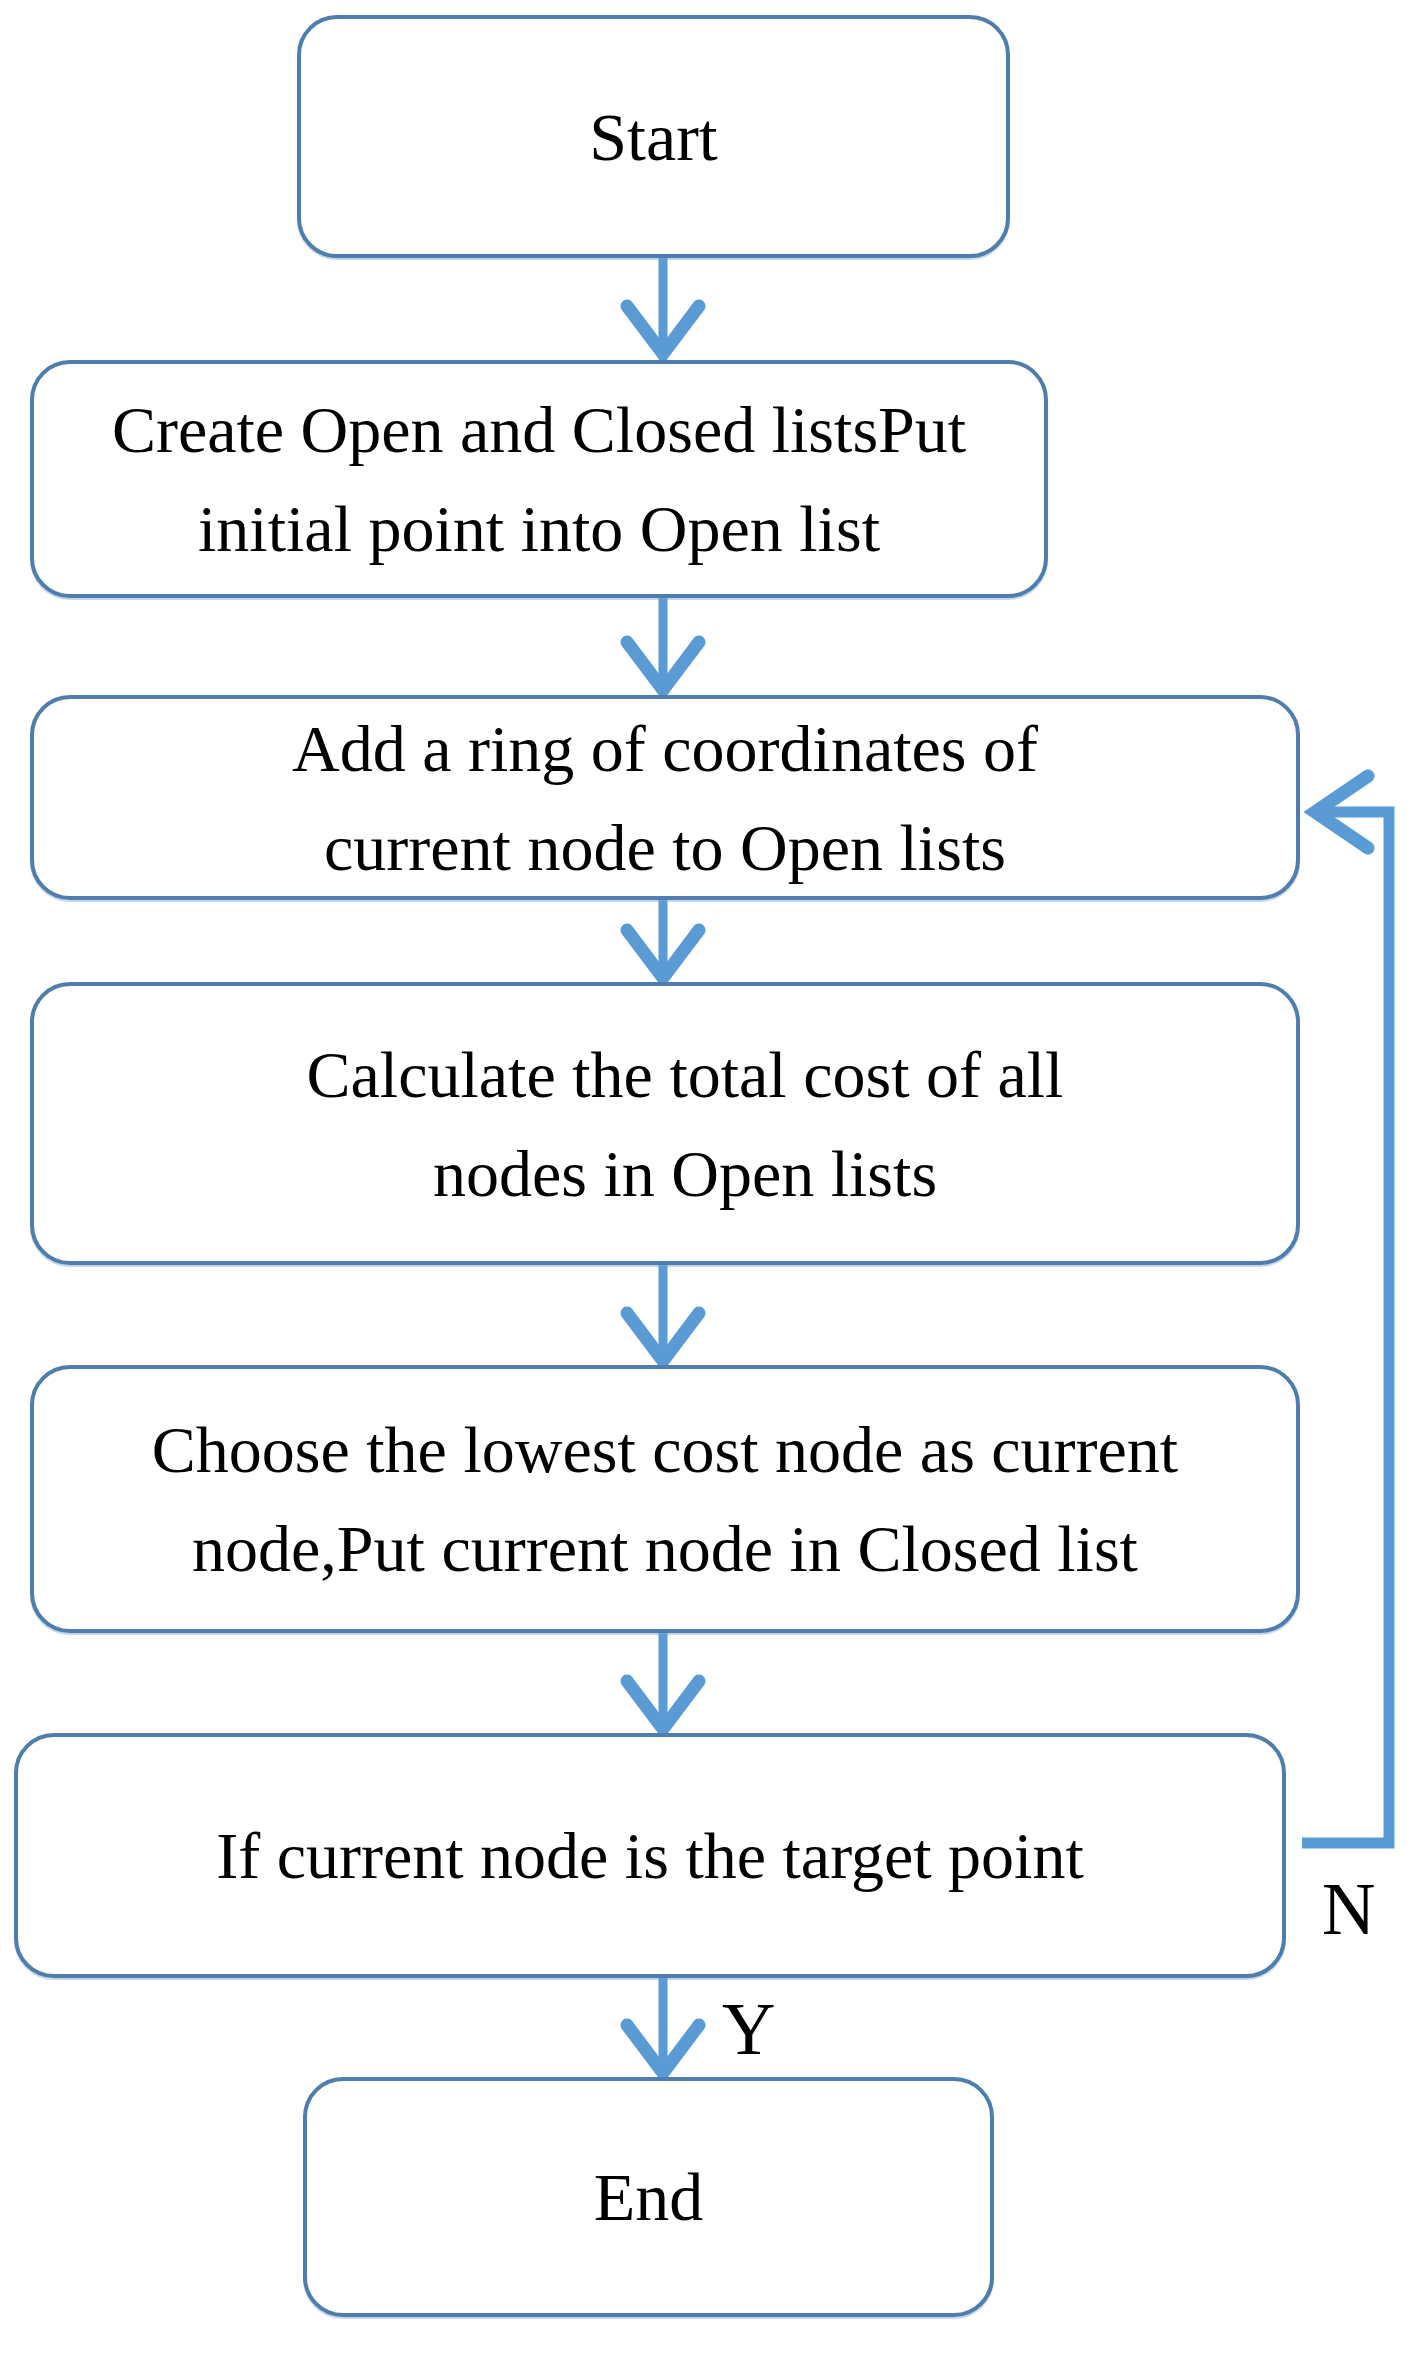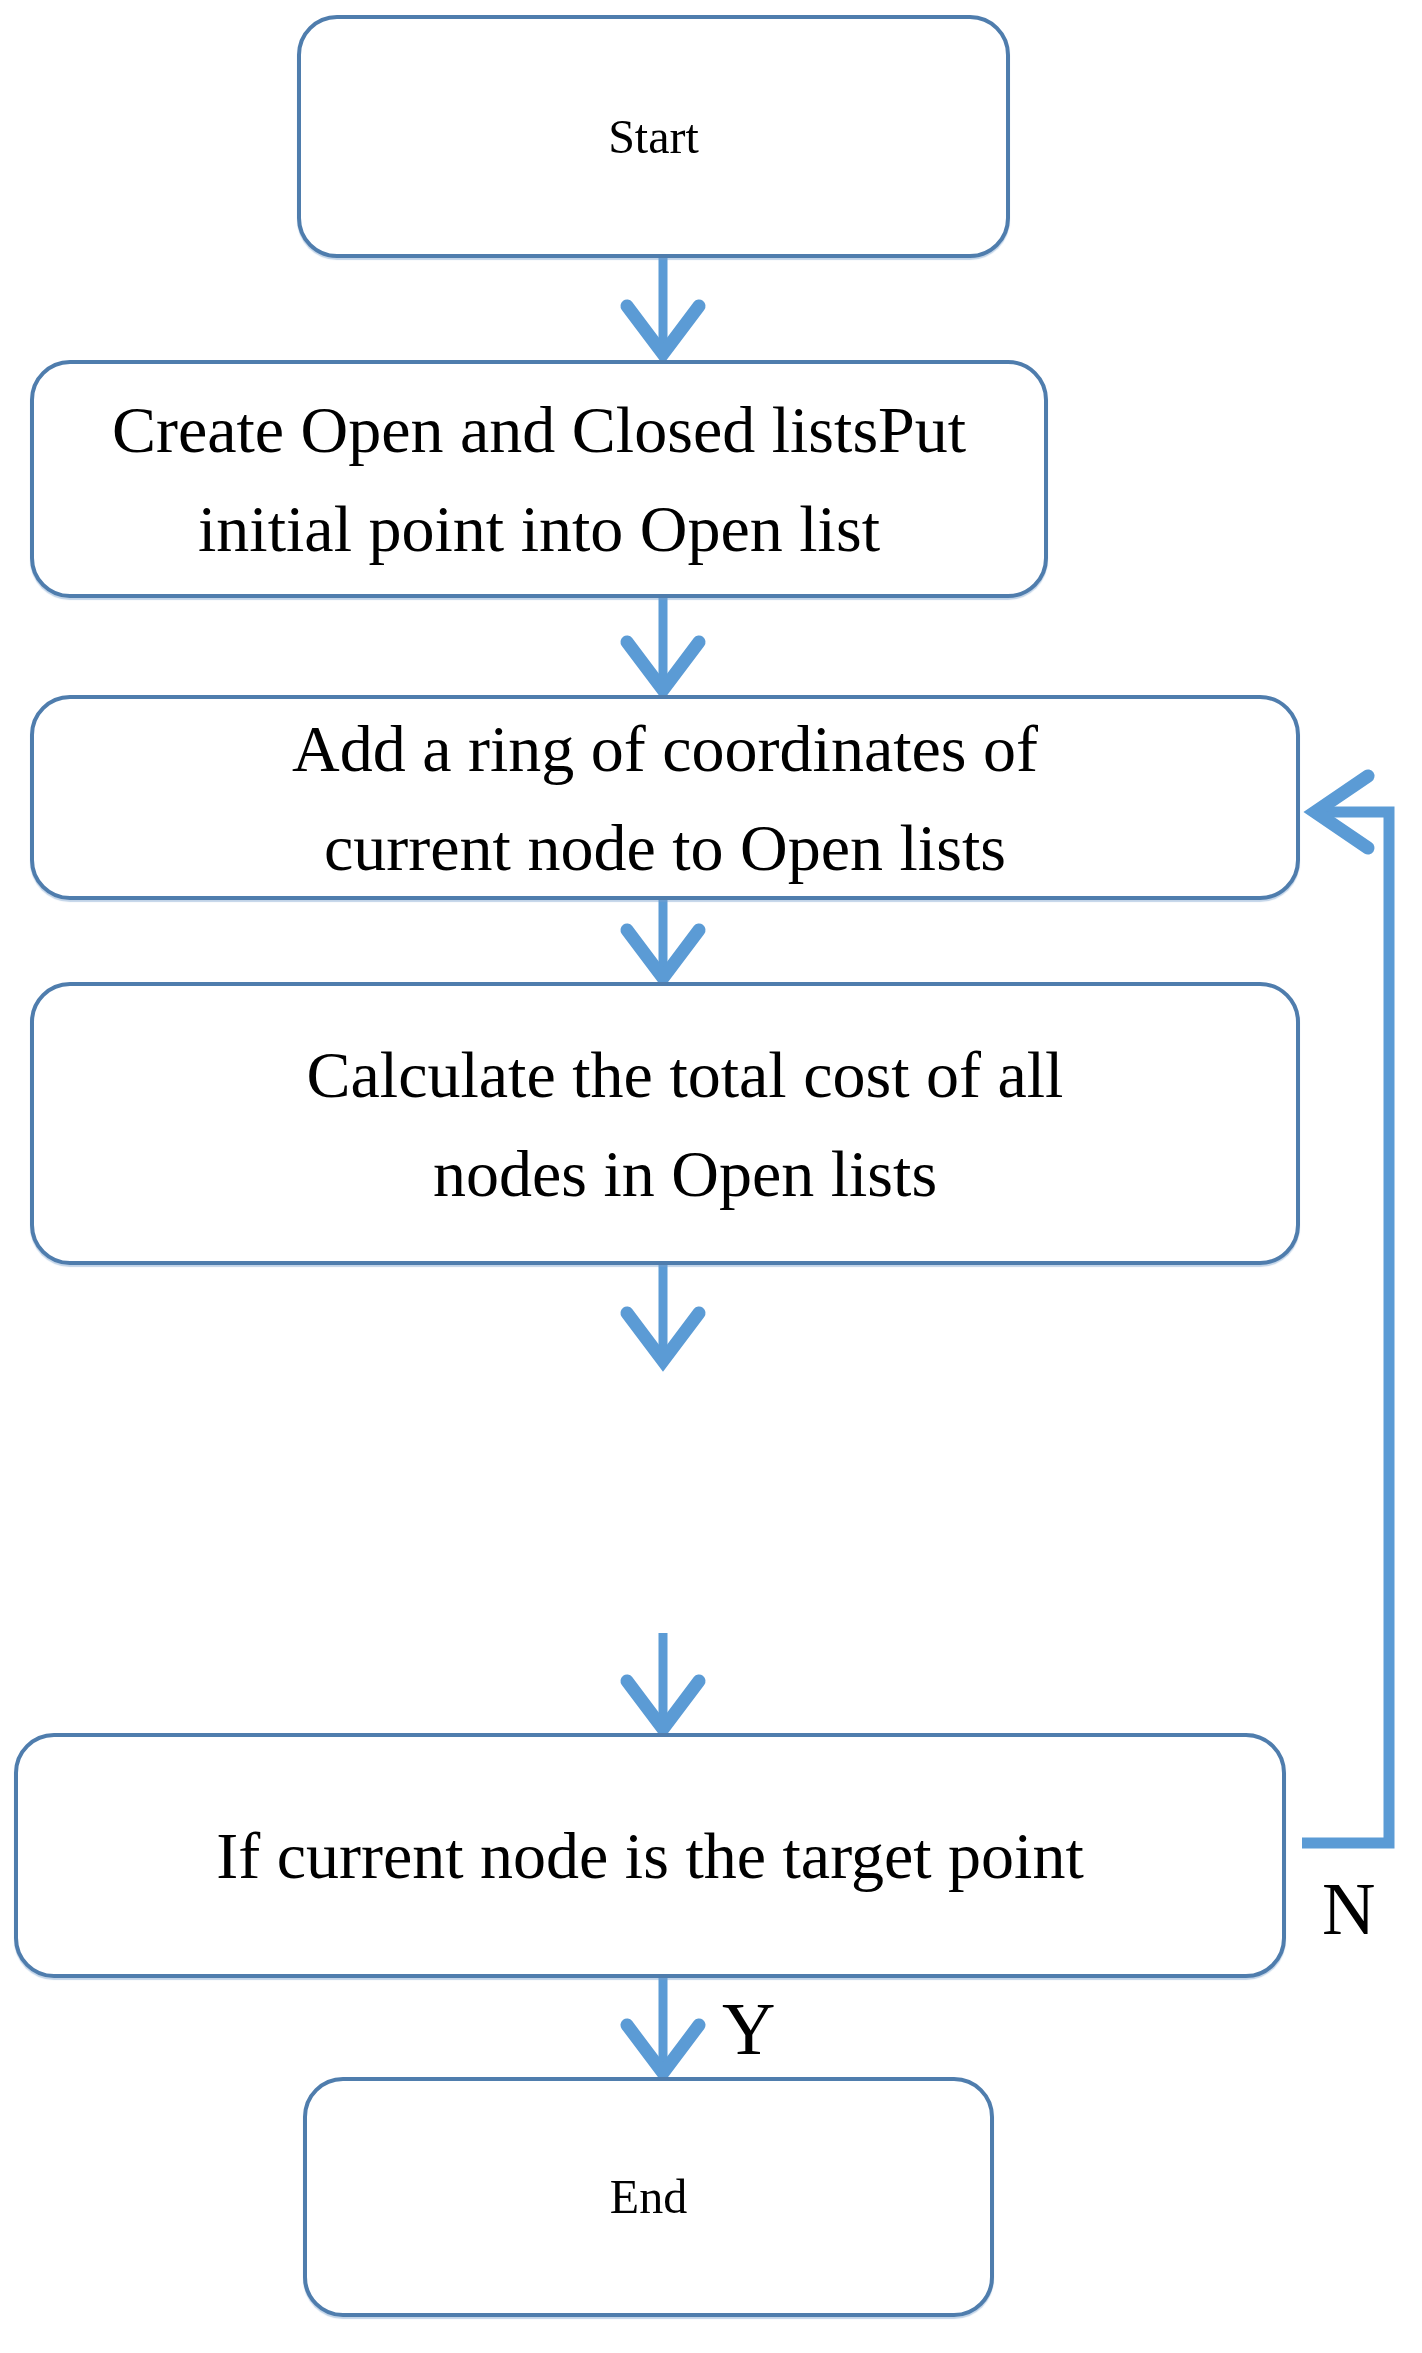--- a/index.html
+++ b/index.html
@@ -47,21 +47,21 @@
     text-align: center;
     font-size: 66px;
     line-height: 1.5;
     box-shadow: 0 2px 1px rgba(120,160,205,0.45);
   }
   .node .line {
     display: block;
     white-space: nowrap;
   }
   .node.terminal {
-    font-size: 48px;
+    font-size: 68px;
   }
   .node-start  { left: 297px;  top: 15px;   width: 713px;  height: 243px; }
   .node-create { left: 30px;   top: 360px;  width: 1018px; height: 238px; }
   .node-ring   { left: 30px;   top: 695px;  width: 1270px; height: 205px; text-align: center; }
   .node-calc   { left: 30px;   top: 982px;  width: 1270px; height: 283px; padding-left: 40px; }
   .node-choose { left: 30px;   top: 1365px; width: 1270px; height: 268px; }
   .node-target { left: 14px;   top: 1733px; width: 1272px; height: 245px; }
   .node-end    { left: 303px;  top: 2077px; width: 691px;  height: 240px; }
   .edge-label {
     position: absolute;
@@ -127,20 +127,24 @@
   <div class="node node-ring">
     <span class="line">Add a ring of coordinates of</span>
     <span class="line">current node to Open lists</span>
   </div>
 
   <div class="node node-calc">
     <span class="line">Calculate the total cost of all</span>
     <span class="line">nodes in Open lists</span>
   </div>
 
+  <div class="node node-choose">
+    <span class="line">Choose the lowest cost node as current</span>
+    <span class="line">node,Put current node in Closed list</span>
+  </div>
 
   <div class="node node-target">
     <span class="line">If current node is the target point</span>
   </div>
 
   <div class="node terminal node-end">
     <span class="line">End</span>
   </div>
 
   <div class="edge-label label-yes">Y</div>

